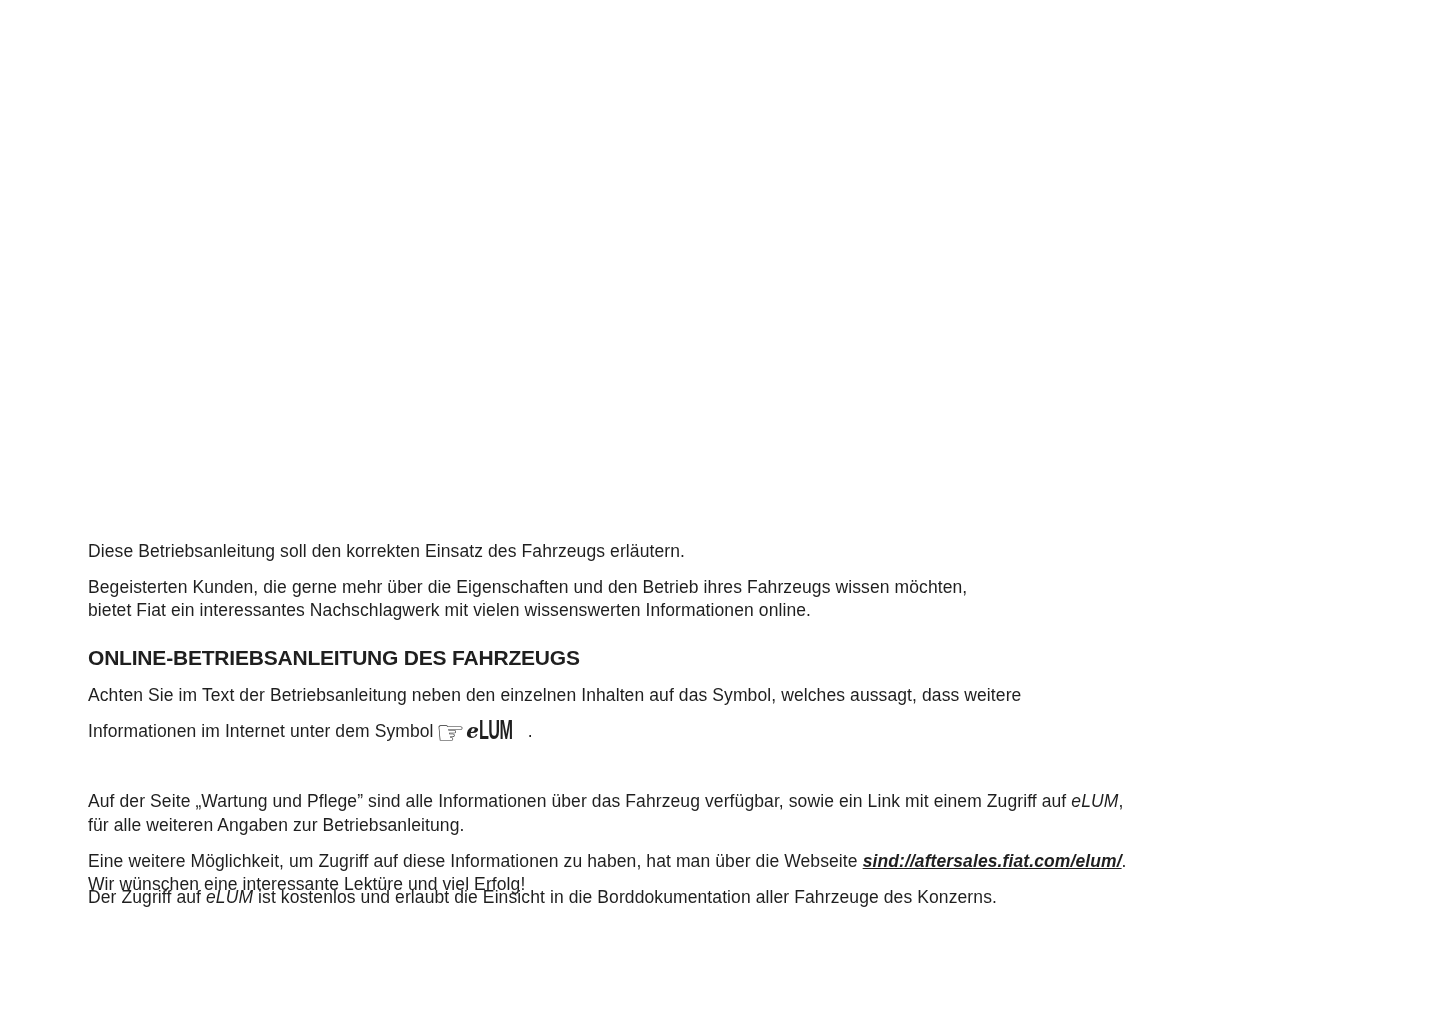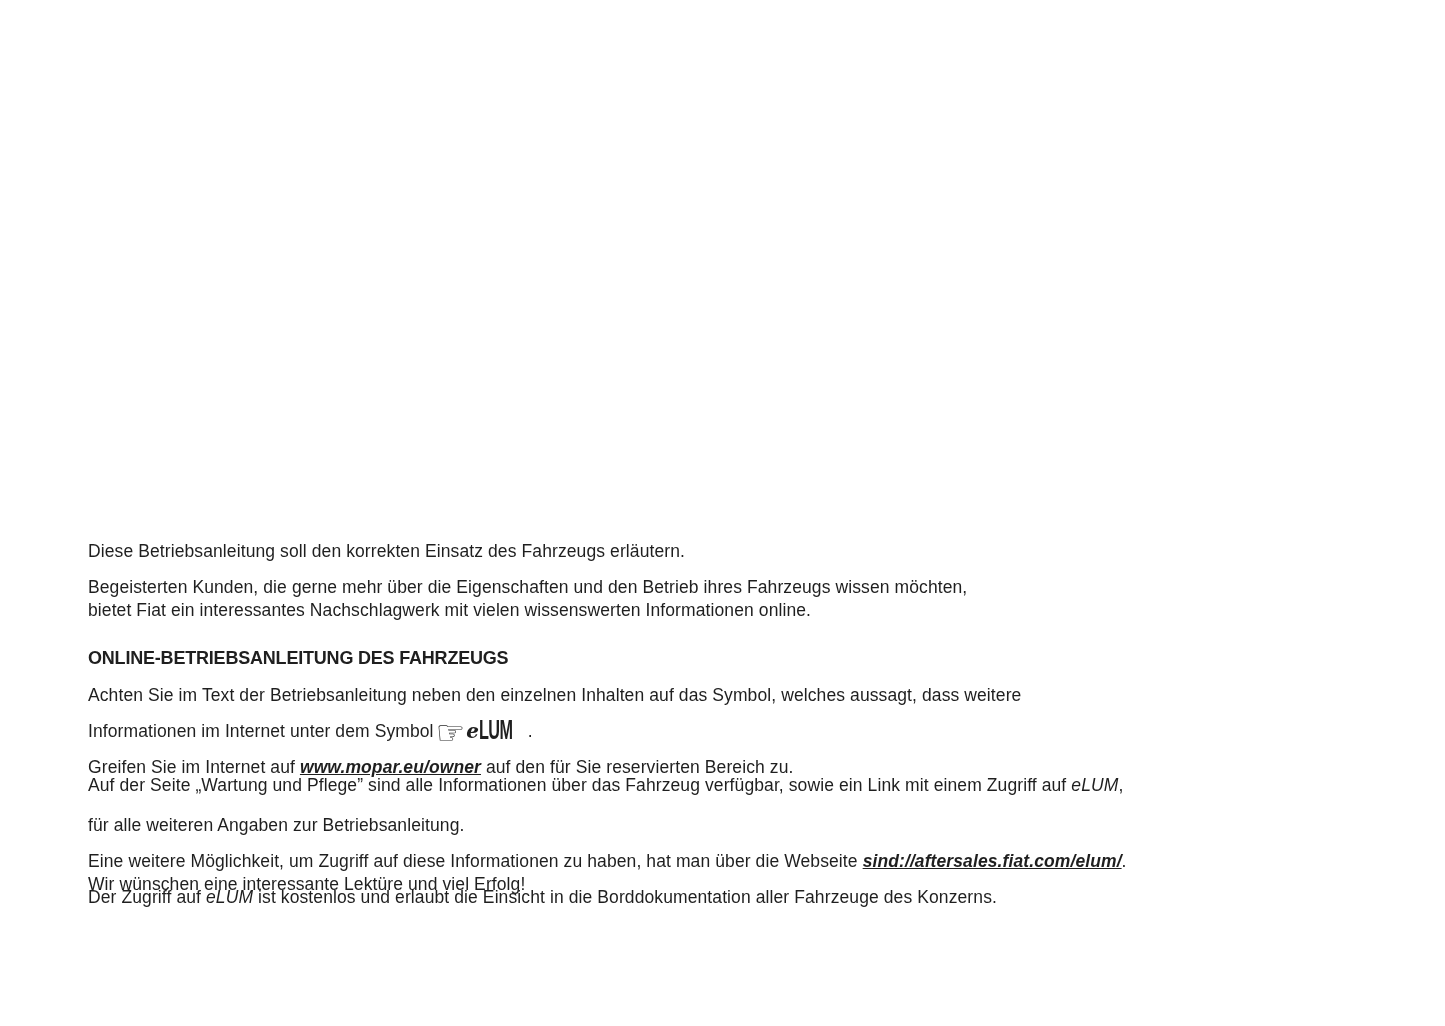--- a/index.html
+++ b/index.html
@@ -21,21 +21,21 @@
   .line {
     position: absolute;
     left: 88px;
     font-size: 17.5px;
     line-height: 24px;
     white-space: nowrap;
     letter-spacing: 0.1px;
   }
   .heading {
     font-weight: 700;
-    font-size: 18px;
+    font-size: 21px;
     letter-spacing: -0.2px;
   }
   .url-link {
     font-weight: 700;
     font-style: italic;
     text-decoration: underline;
     color: #1f1f1f;
   }
   .elum-italic {
     font-style: italic;
@@ -83,25 +83,22 @@
   <div class="line" style="top:598px">bietet Fiat ein interessantes Nachschlagwerk mit vielen wissenswerten Informationen online.</div>
 
   <div class="line heading" style="top:646px">ONLINE-BETRIEBSANLEITUNG DES FAHRZEUGS</div>
 
   <div class="line" style="top:683px">Achten Sie im Text der Betriebsanleitung neben den einzelnen Inhalten auf das Symbol, welches aussagt, dass weitere</div>
 
   <div class="line" style="top:718px">
     <span>Informationen im Internet unter dem Symbol</span><span class="elum-logo"><span class="hand-icon">☞</span><span class="logo-e">e</span><span class="logo-lum">LUM</span></span><span> .</span>
   </div>
 
-  <div class="line" style="top:755px">
-    <span>Greifen Sie im Internet auf </span><span class="url-link">www.mopar.eu/owner</span><span> auf den für Sie reservierten Bereich zu.</span>
-  </div>
 
-  <div class="line" style="top:773px">
+  <div class="line" style="top:789px">
     <span>Auf der Seite „Wartung und Pflege” sind alle Informationen über das Fahrzeug verfügbar, sowie ein Link mit einem Zugriff auf </span><span class="elum-italic">eLUM</span><span>,</span>
   </div>
 
   <div class="line" style="top:813px">für alle weiteren Angaben zur Betriebsanleitung.</div>
 
   <div class="line" style="top:849px">
     <span>Eine weitere Möglichkeit, um Zugriff auf diese Informationen zu haben, hat man über die Webseite </span><span class="url-link">sind://aftersales.fiat.com/elum/</span><span>.</span>
   </div>
 
   <div class="line" style="top:885px">

